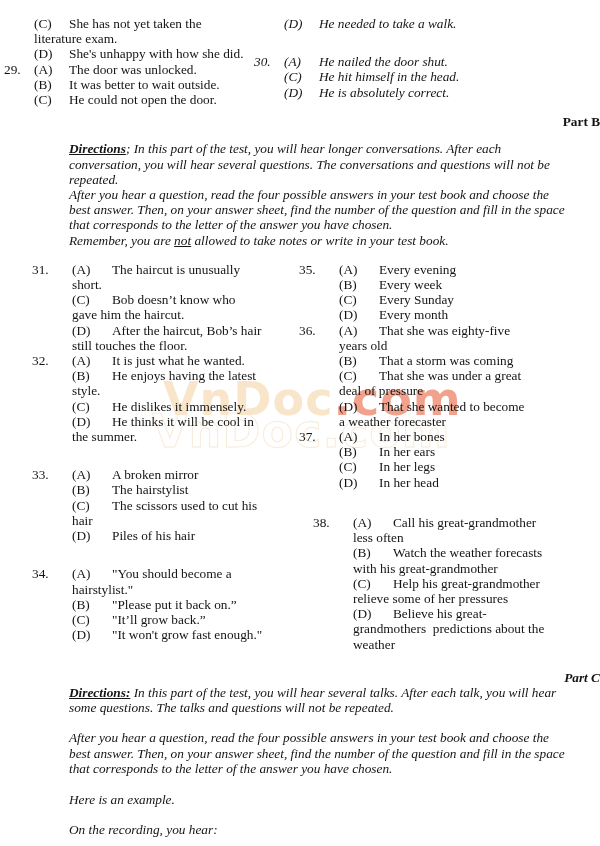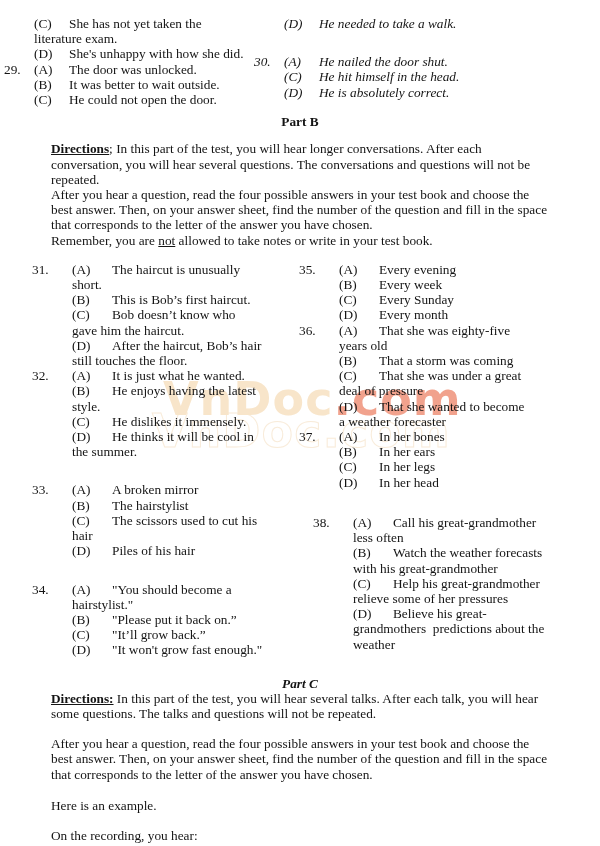--- a/index.html
+++ b/index.html
@@ -46,25 +46,25 @@
   .pb-cols .col-a { width: 267px; flex: none; }
   .pb-cols .col-b { flex: 1; }
   .pb-cols .q-num { width: 40px; flex: none; }
   .pb-cols .opt-letter { display: inline-block; width: 40px; }
 
   .q-block { display: flex; }
   .q-block.gap { margin-top: 23px; }
   .q-block.gap-lg { margin-top: 25px; margin-left: 14px; }
   .q-line { white-space: pre; }
 
-  .part-title { text-align: center; font-weight: bold; }
+  .part-title { text-align: right; font-weight: bold; }
   #pbTitle { margin-top: 7px; }
   #pcTitle { margin-top: 18px; font-style: italic; }
 
-  .para { margin-left: 51px; }
+  .para { margin-left: 69px; font-style: italic; }
   #pbDirections { margin-top: 12px; }
   .p-line { white-space: pre; }
 
   .mt15 { margin-top: 15px; }
   .mt16 { margin-top: 16px; }
 
   .seg-n  { }
   .seg-u  { text-decoration: underline; }
   .seg-bu { font-weight: bold; text-decoration: underline; }
 </style>
@@ -149,21 +149,20 @@
     <div class="p-line"><span class="seg-n">that corresponds to the letter of the answer you have chosen.</span></div>
     <div class="p-line"><span class="seg-n">Remember, you are </span><span class="seg-u">not</span><span class="seg-n"> allowed to take notes or write in your test book.</span></div>
   </div>
 <div class="pb-cols layer">
   <div class="col-a">
       <div class="q-block">
         <div class="q-num">31.</div>
         <div class="q-body">
           <div class="q-line"><span class="opt-letter">(A)</span><span>The haircut is unusually</span></div>
           <div class="q-line">short.</div>
-          <div class="q-line"><span class="opt-letter">(B)</span><span>This is Bob’s first haircut.</span></div>
           <div class="q-line"><span class="opt-letter">(C)</span><span>Bob doesn’t know who</span></div>
           <div class="q-line">gave him the haircut.</div>
           <div class="q-line"><span class="opt-letter">(D)</span><span>After the haircut, Bob’s hair</span></div>
           <div class="q-line">still touches the floor.</div>
         </div>
       </div>
       <div class="q-block">
         <div class="q-num">32.</div>
         <div class="q-body">
           <div class="q-line"><span class="opt-letter">(A)</span><span>It is just what he wanted.</span></div>

